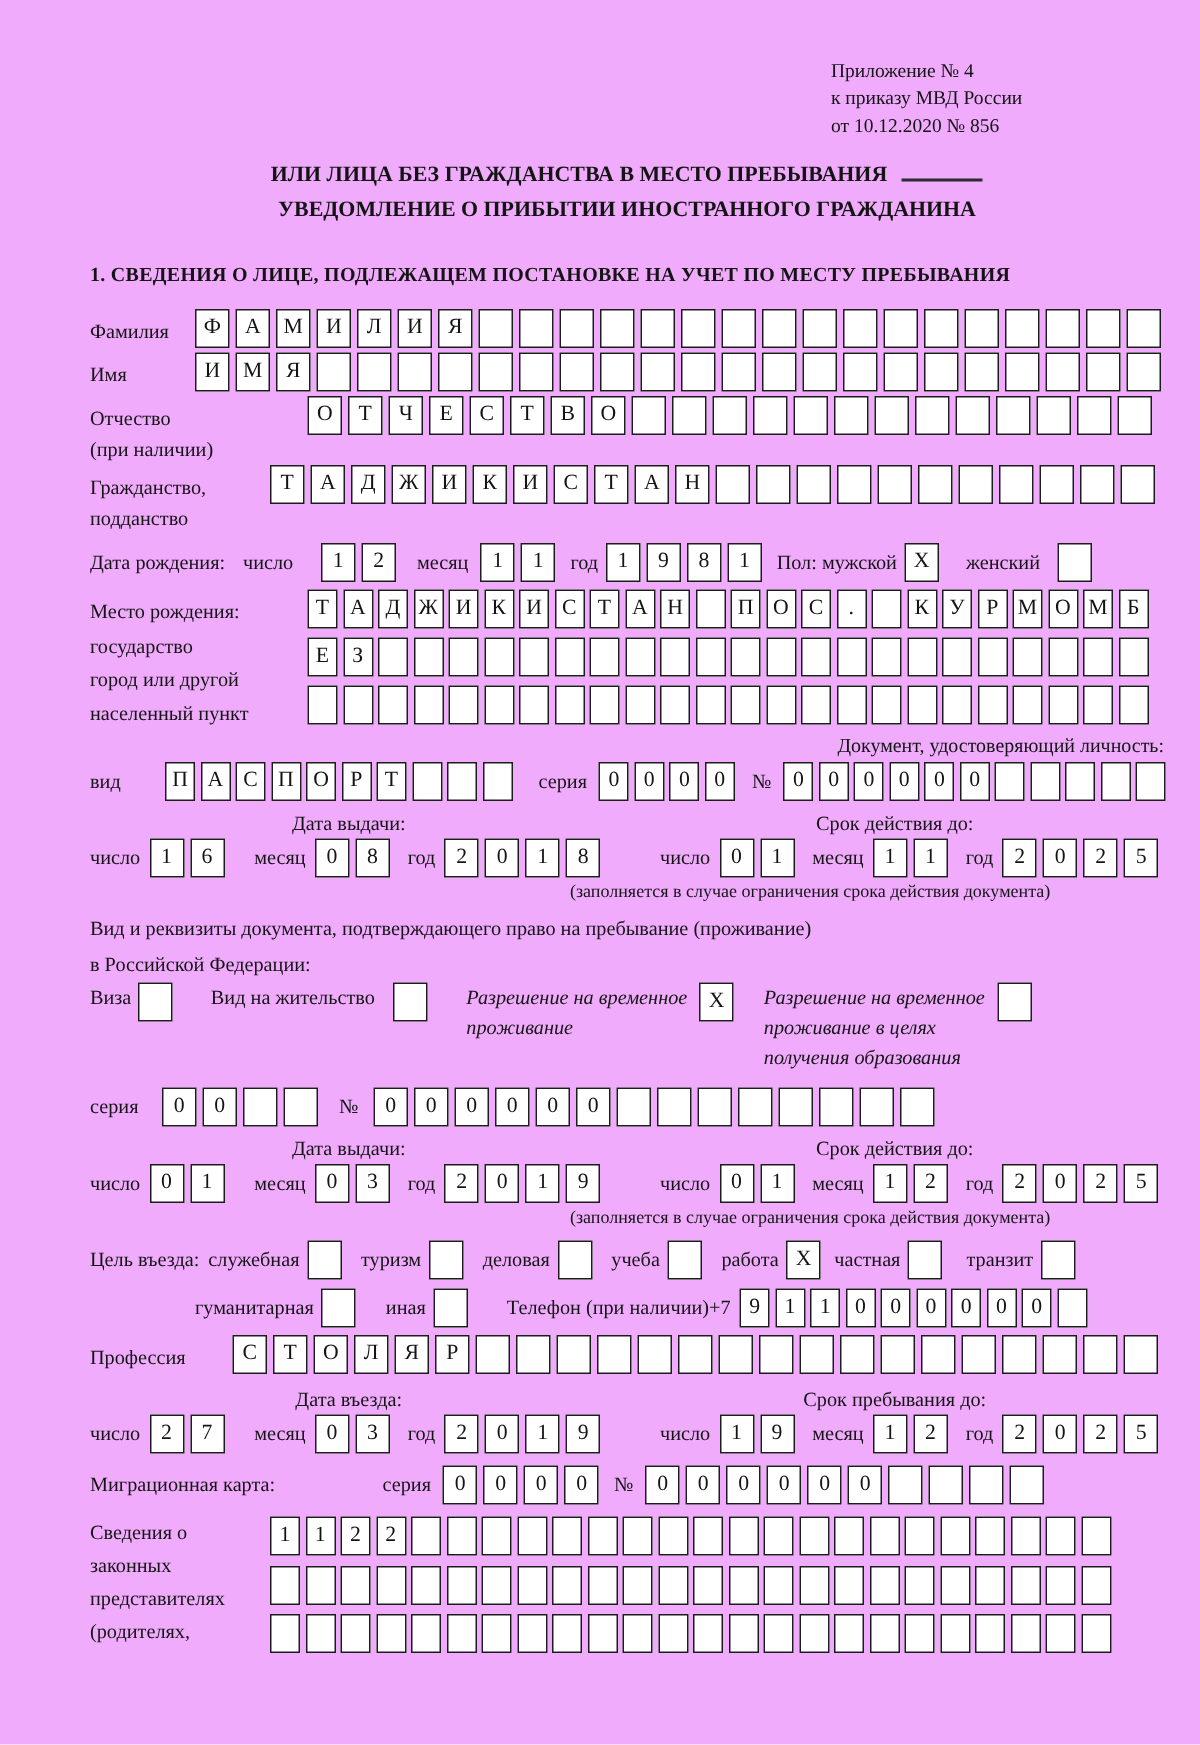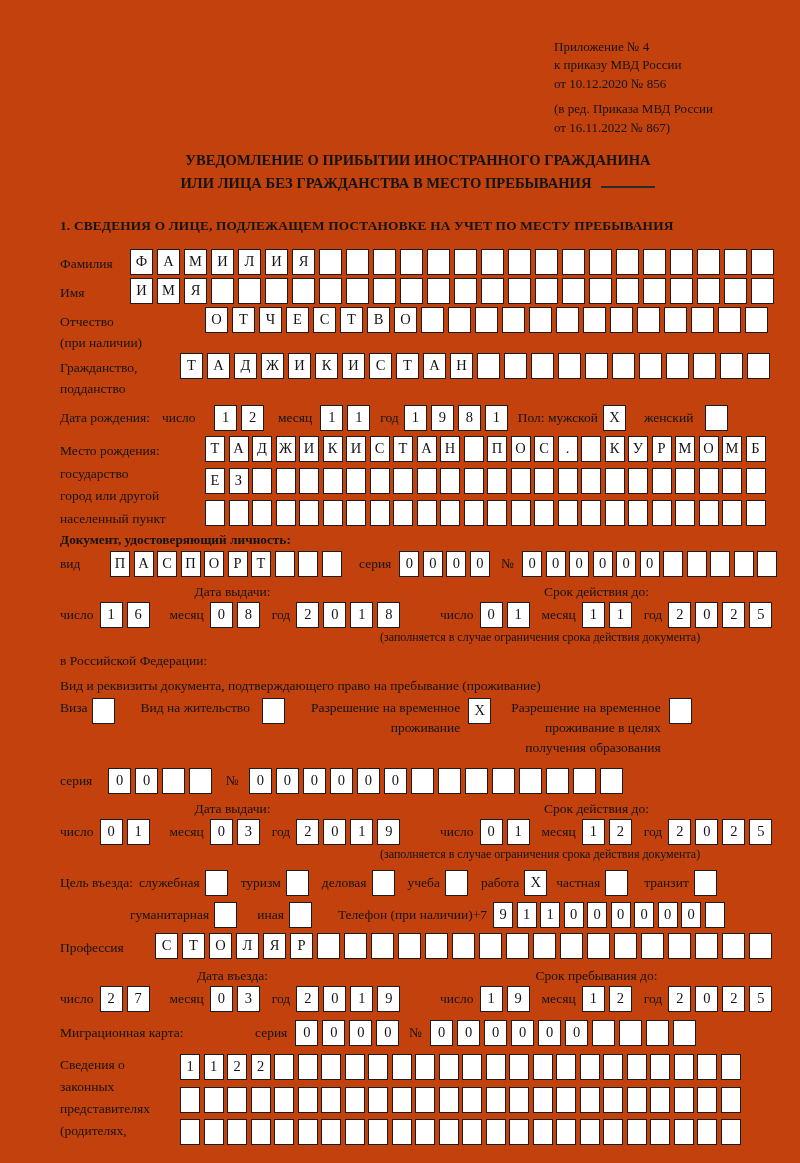--- a/index.html
+++ b/index.html
@@ -1,76 +1,72 @@
 <!DOCTYPE html>
 <html><head>
 <meta charset="utf-8">
 <style>
   html,body{margin:0;padding:0;background:#fff;}
   .page{
     width:800px;height:1163px;box-sizing:border-box;overflow:hidden;
-    background:#c2410c;color:#141414;
+    background:#f0abfc;color:#141414;
     font-family:"Liberation Serif",serif;font-size:13.5px;
     padding:38px 24px 14px 60px;position:relative;
   }
   .hdr{margin-left:auto;width:222px;line-height:1.42;font-size:13px;}
   .hdr .rev{margin-top:7px;}
   .forma{text-align:right;font-weight:bold;font-size:14px;letter-spacing:.6px;margin:16px 34px 0 0;}
   .title{text-align:center;font-weight:bold;font-size:14.6px;line-height:1.55;margin-top:12px;}
   .title .ul{display:inline-block;width:54px;border-bottom:2px solid #2a2a2a;height:.95em;margin-left:10px;}
   .sec1{font-weight:bold;font-size:13.3px;margin-top:24px;letter-spacing:.2px;white-space:nowrap;}
   .row{display:flex;align-items:flex-start;margin-top:3px;}
   .lbl{flex:none;line-height:21px;padding-top:4px;}
   .t{flex:none;line-height:26px;}
   .boxes{display:flex;flex:none;}
   .cell{
     box-sizing:border-box;flex:none;width:23px;height:26px;
     border:1.6px solid #1c1c1c;margin-right:4px;background:#fff;
     text-align:center;font-size:14.5px;line-height:22px;font-family:"Liberation Serif",serif;
   }
   .tight .cell{width:20px;margin-right:3.5px;}
   .w70{width:70px}.w120{width:120px}.w145{width:145px}
-  .center-b{font-weight:bold;text-align:left;margin-top:8px;font-size:13.3px;}
+  .center-b{font-weight:normal;text-align:right;margin-top:8px;font-size:13.3px;}
   .dheads{display:flex;margin-top:7px;gap:24px;}
   .dh-left{width:345px;text-align:center;}
   .dh-right{width:335px;text-align:center;}
   .drow{display:flex;align-items:center;margin-top:2px;}
   .dg{display:flex;align-items:center;flex:none;}
   .dg .t{margin-right:6px;}
   .dg .boxes{margin-right:8px;}
   .note{font-size:12px;margin-top:2px;margin-left:320px;}
   .cbrow{display:flex;align-items:flex-start;margin-top:8px;}
-  .cl{text-align:right;line-height:20px;flex:none;}
+  .cl{text-align:left;line-height:20px;flex:none;font-style:italic;}
   .opt{display:flex;align-items:flex-start;flex:none;}
   .opt .t{margin-right:5px;}
   .reps{display:flex;align-items:flex-start;margin-top:8px;}
   .reps .lbl{line-height:22px;padding-top:0;}
   .repgrid > .boxes{margin-bottom:6.5px;}
 </style>
 </head>
 <body>
 
 <div class="page">
 
   <div class="hdr">
     <div>Приложение № 4</div>
     <div>к приказу МВД России</div>
     <div>от 10.12.2020 № 856</div>
-    <div class="rev">
-      <div>(в ред. Приказа МВД России</div>
-      <div>от 16.11.2022 № 867)</div>
-    </div>
   </div>
 
 
   <div class="title">
-    <div>УВЕДОМЛЕНИЕ О ПРИБЫТИИ ИНОСТРАННОГО ГРАЖДАНИНА</div>
     <div>
       <span>ИЛИ ЛИЦА БЕЗ ГРАЖДАНСТВА В МЕСТО ПРЕБЫВАНИЯ</span><span class="ul"></span>
     </div>
+    <div>УВЕДОМЛЕНИЕ О ПРИБЫТИИ ИНОСТРАННОГО ГРАЖДАНИНА</div>
   </div>
 
   <div class="sec1">1. СВЕДЕНИЯ О ЛИЦЕ, ПОДЛЕЖАЩЕМ ПОСТАНОВКЕ НА УЧЕТ ПО МЕСТУ ПРЕБЫВАНИЯ</div>
 
   <div class="row" style="margin-top:15px">
     <div class="lbl w70">Фамилия</div>
     <div class="boxes">
         <span class="cell">Ф</span>
         <span class="cell">А</span>
         <span class="cell">М</span>
@@ -385,22 +381,22 @@
       <span class="boxes">
           <span class="cell">2</span>
           <span class="cell">0</span>
           <span class="cell">2</span>
           <span class="cell">5</span>
         </span>
     </div>
   </div>
   <div class="note">(заполняется в случае ограничения срока действия документа)</div>
 
+  <div style="margin-top:9px">Вид и реквизиты документа, подтверждающего право на пребывание (проживание)</div>
   <div style="margin-top:8px">в Российской Федерации:</div>
-  <div style="margin-top:9px">Вид и реквизиты документа, подтверждающего право на пребывание (проживание)</div>
 
   <div class="cbrow" style="margin-top:4px">
     <span class="t" style="line-height:20px;margin-right:4px">Виза</span>
     <span class="boxes">
         <span class="cell"></span>
       </span>
     <span class="t" style="line-height:20px;margin-left:22px;margin-right:12px">Вид на жительство</span>
     <span class="boxes">
         <span class="cell"></span>
       </span>

